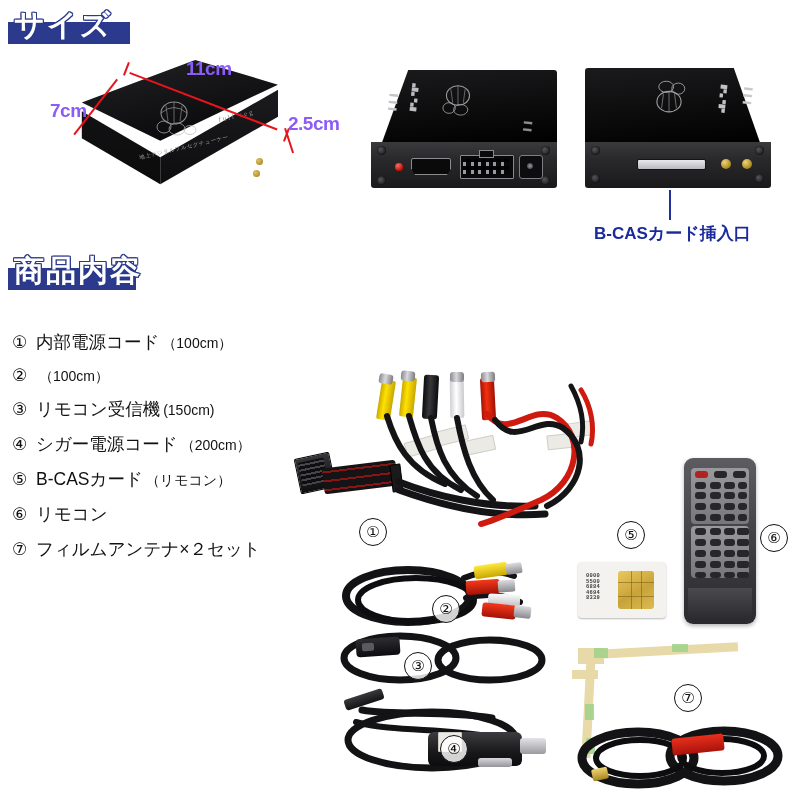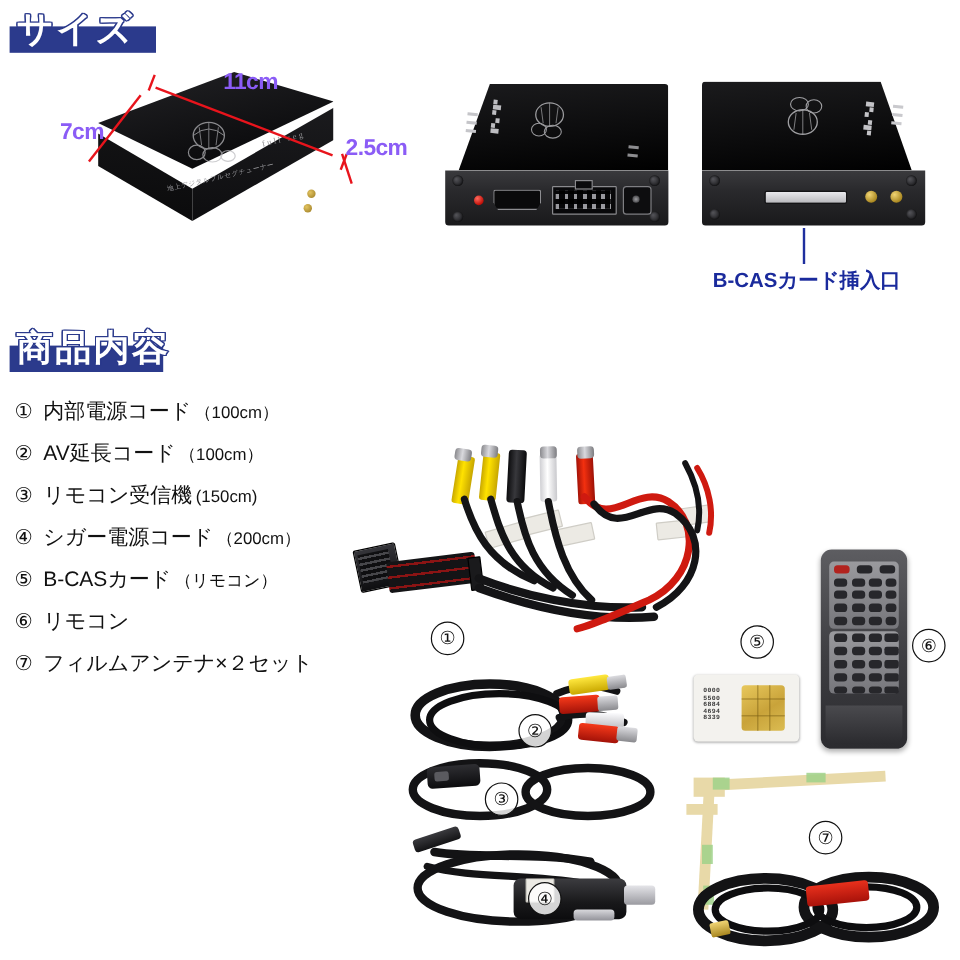--- a/index.html
+++ b/index.html
@@ -244,34 +244,33 @@
 
     <div style="position:absolute;left:136px;top:91px;width:10px;height:10px;border-radius:50%;
                 background:radial-gradient(circle at 35% 32%,#f0d474,#a8861f 72%,#6d560f);"></div>
     <div style="position:absolute;left:157px;top:91px;width:10px;height:10px;border-radius:50%;
                 background:radial-gradient(circle at 35% 32%,#f0d474,#a8861f 72%,#6d560f);"></div>
   </div>
 
   <div class="callout-line" style="left:669px;top:190px;height:30px;"></div>
   <div class="callout-txt" style="left:594px;top:222px;">B-CASカード挿入口</div>
 
-  <div class="sec-head" style="left:8px;top:272px;width:140px;height:40px;">
+  <div class="sec-head" style="left:8px;top:252px;width:140px;height:40px;">
     <div class="bar" style="width:128px;"></div>
     <div class="txt">商品内容</div>
   </div>
 
   <div class="item-list">
     <div class="item">
       <span class="num">①</span>
       <span class="nm">内部電源コード</span>
       <span class="sz">（100cm）</span>
     </div>
     <div class="item">
       <span class="num">②</span>
-      <span class="nm">AV延長コード</span>
       <span class="sz">（100cm）</span>
     </div>
     <div class="item">
       <span class="num">③</span>
       <span class="nm">リモコン受信機</span>
       <span class="sz">(150cm)</span>
     </div>
     <div class="item">
       <span class="num">④</span>
       <span class="nm">シガー電源コード</span>

